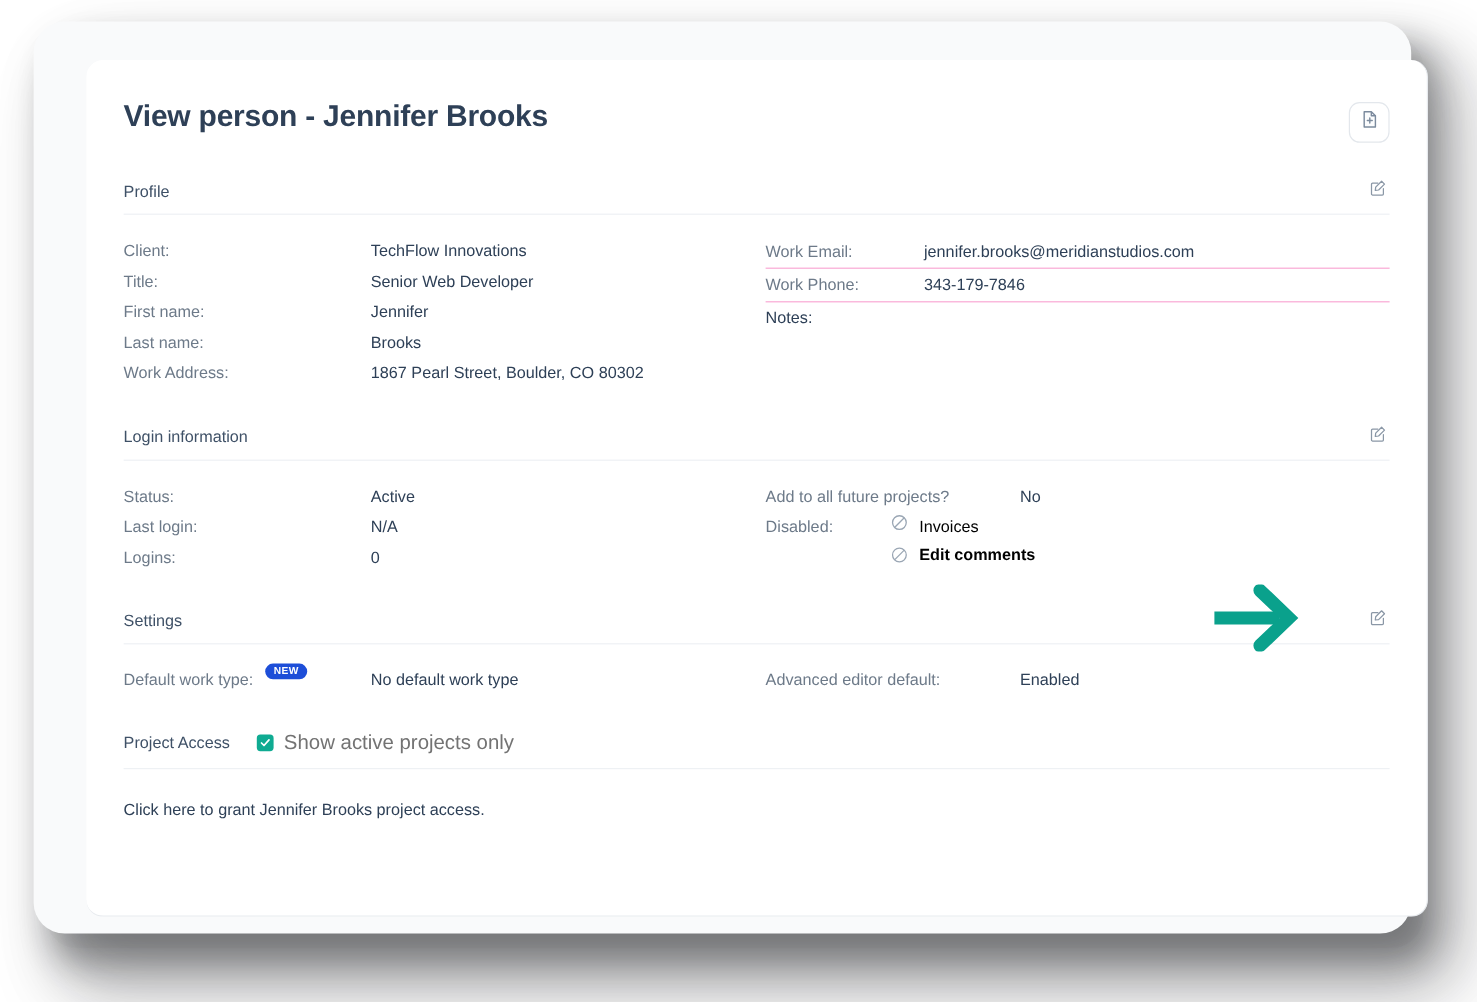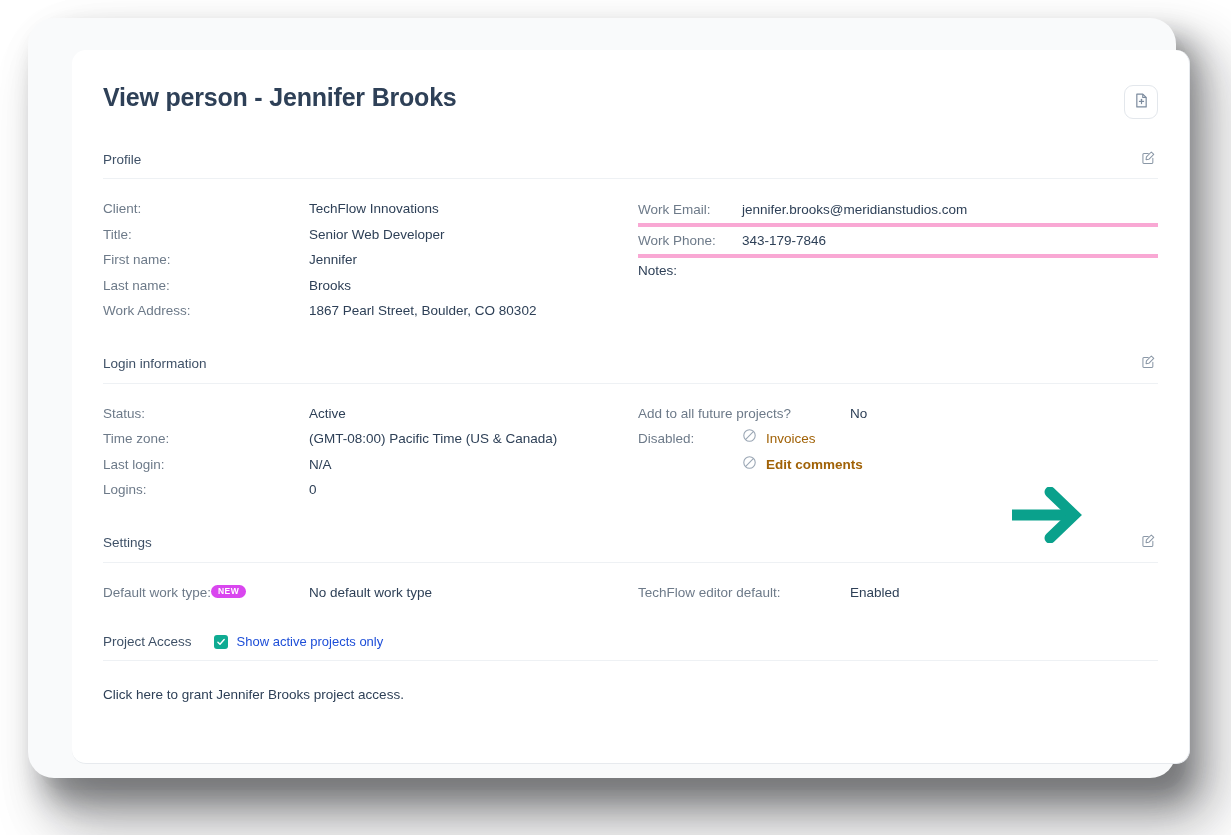--- a/index.html
+++ b/index.html
@@ -119,72 +119,73 @@
   .col-left  { width: 535px; flex: none; }
   .col-right { flex: 1; }
 
   .frow {
     display: flex;
     align-items: baseline;
     min-height: 25.5px;
     line-height: 25.5px;
   }
   .frow.underlined {
-    border-bottom: 4px solid #f9a8d4;
+    border-bottom: 1px solid #f9a8d4;
     min-height: 27px;
     line-height: 27px;
+    gap: 28px;
   }
   .flabel {
     color: #6d7a89;
     font-size: 13.5px;
     flex: none;
   }
   .fvalue {
     color: #2e4057;
     font-size: 13.5px;
     text-align: center;
   }
   .col-left .flabel  { width: 206px; }
   .col-right .flabel { width: 104px; }
   .col-right .flabel.wide { width: 212px; }
 
   .badge-new {
     display: inline-block;
-    background: #d946ef;
+    background: #1d4ed8;
     color: #ffffff;
     font-size: 8.5px;
     font-weight: bold;
     letter-spacing: 0.4px;
     border-radius: 9px;
     padding: 2px 7px 2.5px 7px;
     line-height: 1;
     position: relative;
     top: -1px;
   }
   .label-with-badge {
     width: 206px;
     flex: none;
     display: flex;
-    align-items: center;
+    align-items: flex-start;
+    gap: 10px;
   }
   .label-with-badge .flabel { width: auto; }
 
   
   .disabled-row {
     display: flex;
     align-items: center;
     min-height: 25.5px;
     font-weight: bold;
   }
   .disabled-row .spacer { width: 104px; flex: none; }
   .disabled-item {
     display: flex;
-    align-items: center;
     gap: 9px;
-    color: #a16207;
+    color: #000000;
     font-size: 13.5px;
   }
 
   
   .project-access {
     display: flex;
     align-items: center;
     gap: 22px;
     margin-top: 29px;
     padding-bottom: 11px;
@@ -203,22 +204,22 @@
   .checkbox {
     width: 14px; height: 14px;
     border-radius: 3px;
     background: #0fab92;
     display: flex;
     align-items: center;
     justify-content: center;
     flex: none;
   }
   .check-label {
-    font-size: 13px;
-    color: #1d4ed8;
+    font-size: 17px;
+    color: #737373;
   }
   .grant-link {
     display: block;
     margin-top: 26px;
     font-size: 13.5px;
     color: #2e4057;
     cursor: pointer;
     text-decoration: none;
   }
 
@@ -317,24 +318,20 @@
           </span>
         </div>
 
         <div class="fields">
           <div class="col-left">
             <div class="frow">
               <span class="flabel">Status:</span>
               <span class="fvalue">Active</span>
             </div>
             <div class="frow">
-              <span class="flabel">Time zone:</span>
-              <span class="fvalue">(GMT-08:00) Pacific Time (US &amp; Canada)</span>
-            </div>
-            <div class="frow">
               <span class="flabel">Last login:</span>
               <span class="fvalue">N/A</span>
             </div>
             <div class="frow">
               <span class="flabel">Logins:</span>
               <span class="fvalue">0</span>
             </div>
           </div>
 
           <div class="col-right">
@@ -387,21 +384,21 @@
               <span class="label-with-badge">
                 <span class="flabel">Default work type:</span>
                 <span class="badge-new">NEW</span>
               </span>
               <span class="fvalue">No default work type</span>
             </div>
           </div>
 
           <div class="col-right">
             <div class="frow">
-              <span class="flabel wide">TechFlow editor default:</span>
+              <span class="flabel wide">Advanced editor default:</span>
               <span class="fvalue">Enabled</span>
             </div>
           </div>
         </div>
 
         <div class="project-access">
           <span class="pa-title">Project Access</span>
           <span class="check-wrap">
             <span class="checkbox">
               <svg width="10" height="10" viewBox="0 0 12 12" fill="none">

